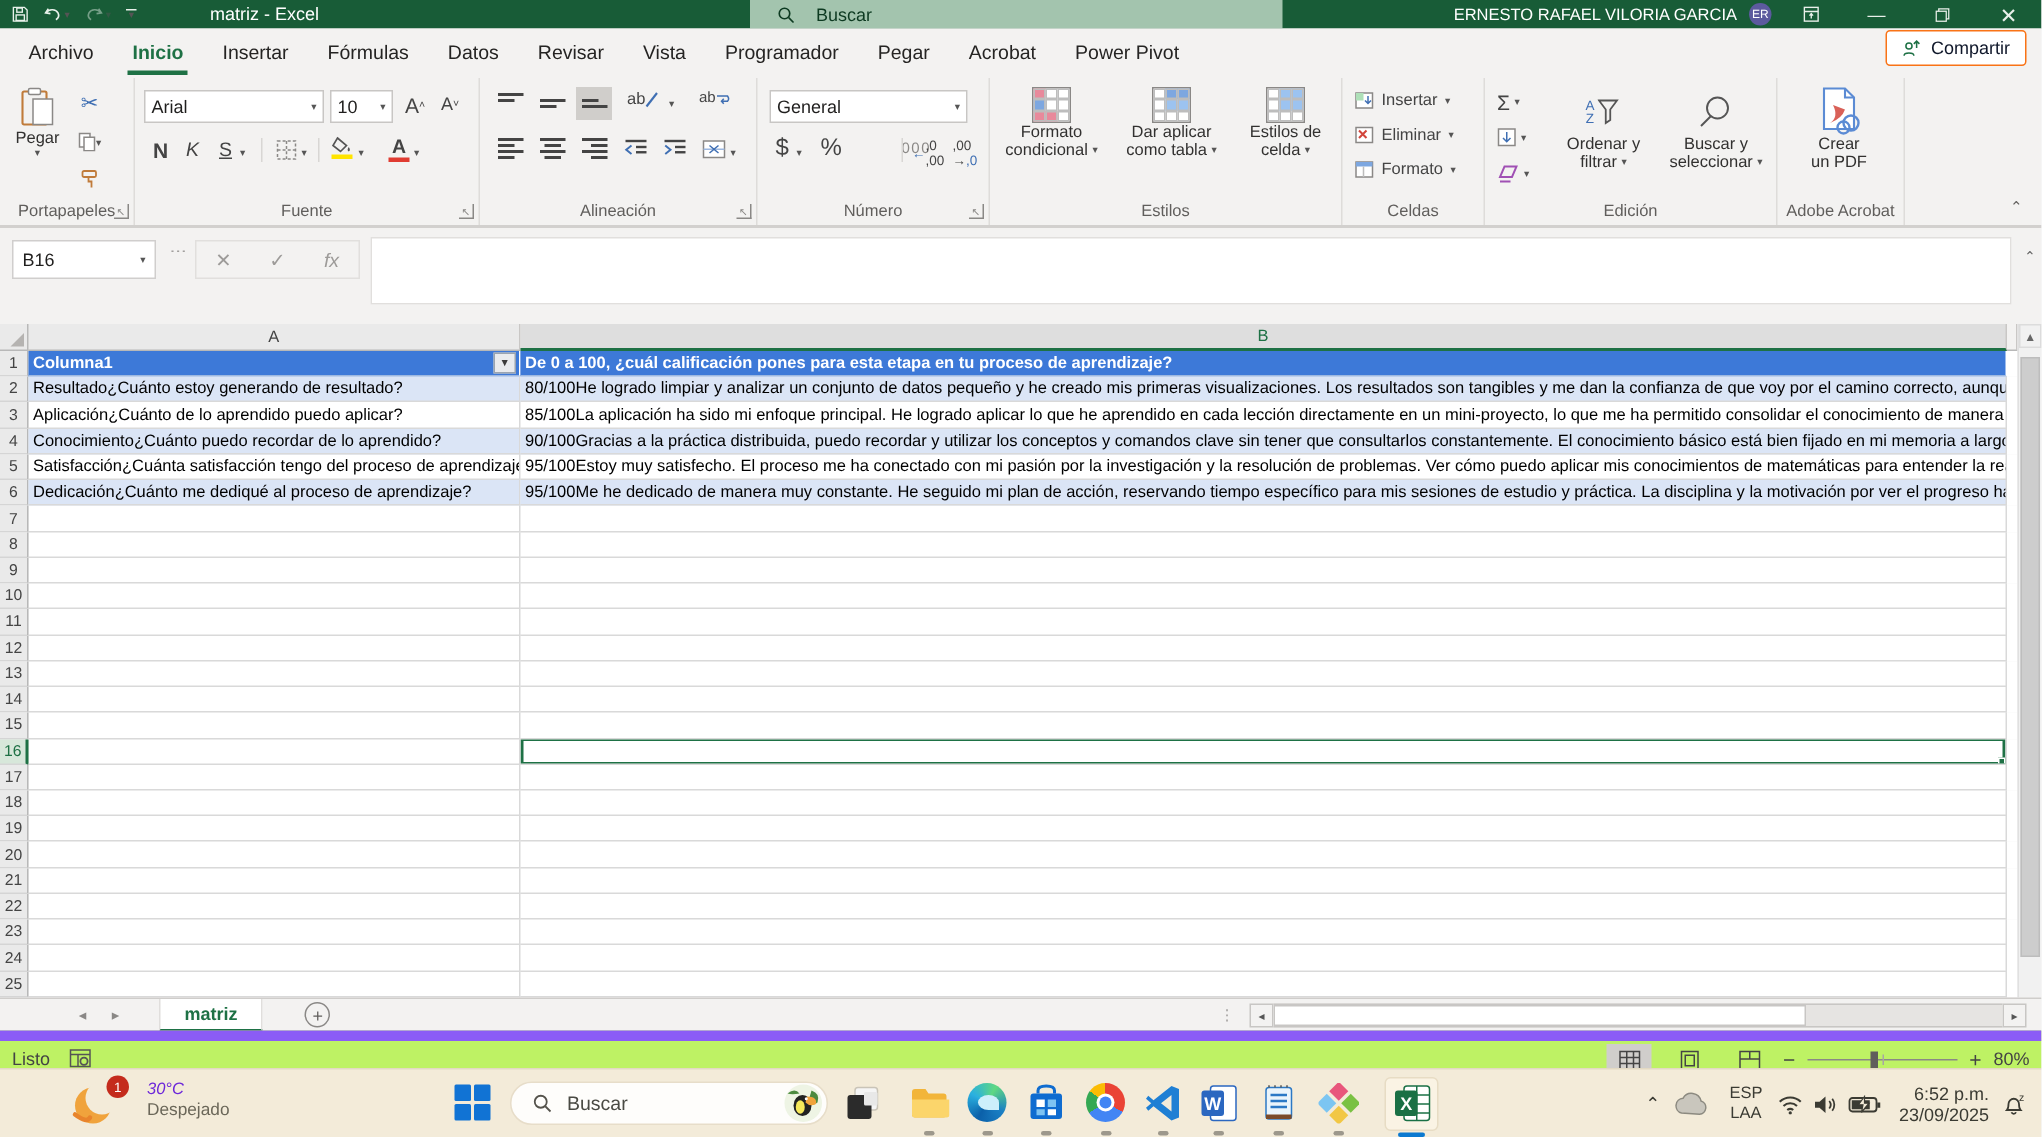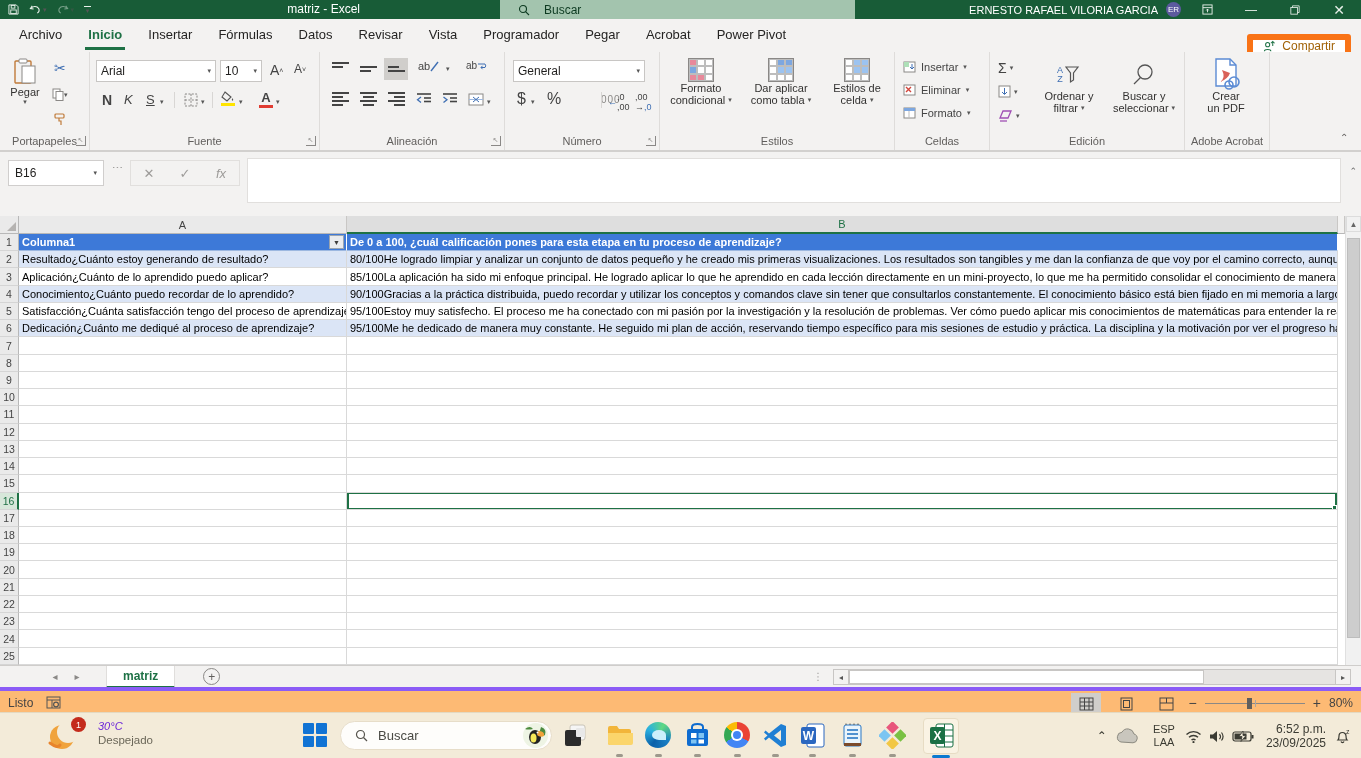--- a/index.html
+++ b/index.html
@@ -5,33 +5,33 @@
   * { margin:0; padding:0; box-sizing:border-box; }
   html,body { width:1361px; height:758px; overflow:hidden; font-family:"Liberation Sans",sans-serif; }
   #app { position:relative; width:1361px; height:758px; background:#f3f2f1; }
 
   
   .titlebar { position:absolute; left:0; top:0; width:1361px; height:19px; background:#185c37; color:#fff; }
   .qat { position:absolute; left:8px; top:0; height:19px; display:flex; align-items:center; gap:10px; }
   .qat .qbtn { display:flex; align-items:center; gap:2px; color:#e8f1ea; font-size:10px; }
   .qat svg { display:block; }
   .dim { opacity:.45; }
-  .tb-title { position:absolute; left:140px; top:0; width:220px; height:19px; line-height:19px; text-align:right; font-size:12px; color:#fff; }
+  .tb-title { position:absolute; left:140px; top:0; width:220px; height:19px; line-height:19px; text-align:left; font-size:12px; color:#fff; }
   .tb-search { position:absolute; left:500px; top:0; width:355px; height:19px; background:#a3c4ae; display:flex; align-items:center; gap:14px; padding-left:18px; color:#0d3a21; font-size:12px; }
   .tb-user { position:absolute; right:180px; top:0; height:19px; display:flex; align-items:center; gap:8px; font-size:11px; color:#fff; }
   .avatar { width:15px; height:15px; border-radius:50%; background:#5c5a9e; color:#fff; font-size:8px; display:flex; align-items:center; justify-content:center; }
   .winbtns { position:absolute; right:0; top:0; height:19px; display:flex; }
   .winbtns .wb { width:44px; height:19px; display:flex; align-items:center; justify-content:center; color:#e9f0ea; font-size:12px; }
 
   
   .tabsrow { position:absolute; left:0; top:19px; width:1361px; height:33px; background:#f3f2f1; display:flex; align-items:stretch; padding-left:6px; }
   .rtab { padding:0 13px; line-height:31px; font-size:13px; color:#252423; position:relative; white-space:nowrap; }
   .rtab.active { color:#1e7145; font-weight:bold; }
   .rtab.active::after { content:""; position:absolute; left:10px; right:10px; bottom:2px; height:3px; background:#1e7145; }
-  .share-btn { position:absolute; right:10px; top:15px; height:24px; background:#fff; border:6px solid #f97316; border-radius:3px; display:flex; align-items:center; gap:6px; padding:0 10px; font-size:12px; color:#a16207; }
+  .share-btn { position:absolute; right:10px; top:1px; height:24px; background:#fff; border:1px solid #f97316; border-radius:3px; display:flex; align-items:center; gap:6px; padding:0 10px; font-size:12px; color:#0f172a; }
 
   
   .ribbon { position:absolute; left:0; top:52px; width:1361px; height:100px; background:#f3f2f1; border-bottom:2px solid #d2d0ce; }
   .grp { position:absolute; top:0; height:98px; border-right:1px solid #dedcda; }
   .grp-label { position:absolute; bottom:3px; left:0; right:0; text-align:center; font-size:11px; color:#605e5c; white-space:nowrap; }
   .launcher { position:absolute; right:3px; bottom:4px; width:10px; height:10px; border-left:1px solid #8a8886; border-top:1px solid #8a8886; transform:rotate(180deg); font-size:7px; color:#8a8886; line-height:10px; text-align:center; }
   .icon-btn { display:flex; align-items:center; justify-content:center; color:#444; }
   .chev { font-size:7px; color:#555; }
   .rib-sel { height:22px; background:#fff; border:1px solid #c8c6c4; display:flex; align-items:center; justify-content:space-between; padding:0 4px; font-size:12px; color:#201f1e; }
   .bigbtn { position:absolute; display:flex; flex-direction:column; align-items:center; font-size:11px; color:#323130; text-align:center; }
@@ -82,21 +82,21 @@
   .snav { color:#8a8886; font-size:10px; width:22px; text-align:center; }
   .stab { height:22px; background:#fff; border-bottom:2px solid #1e7145; color:#1e7145; font-weight:bold; font-size:12px; display:flex; align-items:center; padding:0 16px; margin-left:18px; border-left:1px solid #e0dedc; border-right:1px solid #e0dedc; }
   .addsheet { width:17px; height:17px; border:1px solid #8a8886; border-radius:50%; color:#605e5c; font-size:12px; display:flex; align-items:center; justify-content:center; margin-left:28px; }
   .sdots { position:absolute; left:813px; color:#a19f9d; font-size:10px; letter-spacing:1px; }
   .hscroll { position:absolute; left:833px; top:3px; width:520px; height:16px; display:flex; }
   .hs-btn { width:16px; height:16px; border:1px solid #c8c6c4; background:#f3f2f1; color:#555; font-size:8px; display:flex; align-items:center; justify-content:center; }
   .hs-track { width:486px; height:16px; background:#e6e4e2; position:relative; border-top:1px solid #c8c6c4; border-bottom:1px solid #c8c6c4; }
   .hs-thumb { position:absolute; left:0; top:0; width:355px; height:14px; background:#fff; border:1px solid #c8c6c4; }
 
   
-  .statusbar { position:absolute; left:0; top:687px; width:1361px; height:25px; background:#fdba74; border-top:4px solid #8b5cf6; font-size:12px; color:#444; }
+  .statusbar { position:absolute; left:0; top:687px; width:1361px; height:25px; background:#bef264; border-top:7px solid #8b5cf6; font-size:12px; color:#444; }
   .st-mode { position:absolute; left:8px; top:5px; }
   .st-macro { position:absolute; left:46px; top:5px; }
   .views { position:absolute; right:180px; top:2px; display:flex; gap:10px; }
   .vbtn { width:30px; height:21px; display:flex; align-items:center; justify-content:center; }
   .vbtn.active { background:#d0cecb; }
   .zoomctl { position:absolute; right:8px; top:4px; display:flex; align-items:center; gap:8px; color:#444; }
   .ztrack { width:100px; height:1px; background:#8a8886; position:relative; }
   .ztick { position:absolute; left:50px; top:-3px; width:1px; height:7px; background:#a8a6a4; }
   .zthumb { position:absolute; left:42px; top:-5px; width:5px; height:11px; background:#605e5c; }
 

